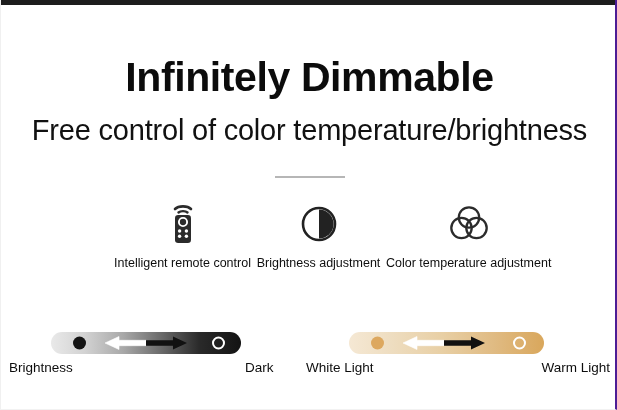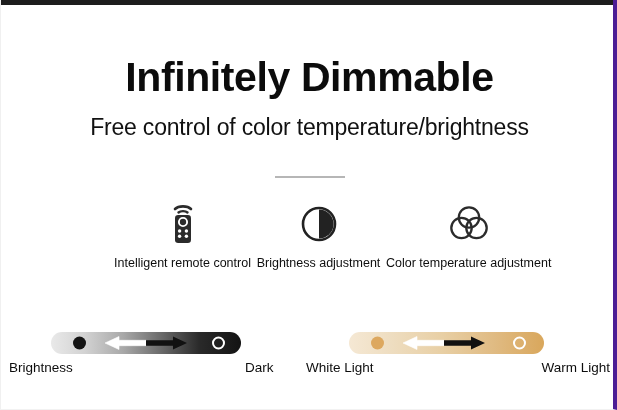--- a/index.html
+++ b/index.html
@@ -7,42 +7,42 @@
     width:617px;height:410px;
     background:#ffffff;
     font-family:"Liberation Sans", sans-serif;
     overflow:hidden;
     position:relative;
   }
   #page{
     position:absolute;left:0;top:0;width:617px;height:410px;
     background:#ffffff;
     border-left:1px solid #f0f0f0;
-    border-right:4px solid #4c1d95;
+    border-right:2px solid #4c1d95;
     border-bottom:1px solid #f2f2f2;
     box-sizing:border-box;
     overflow:hidden;
   }
   .topbar{
     position:absolute;left:0;top:0;width:617px;height:5px;
     background:#1d1d1d;
   }
 
   
   .title{
     position:absolute;left:0;top:56px;width:617px;
     text-align:center;
     font-size:41px;font-weight:bold;color:#0c0c0c;
     letter-spacing:-0.4px;
     line-height:1.05;
   }
   .subtitle{
     position:absolute;left:0;top:114px;width:617px;
     text-align:center;
-    font-size:23px;font-weight:normal;color:#111111;
+    font-size:29px;font-weight:normal;color:#111111;
     letter-spacing:-0.2px;
   }
   .divider{
     position:absolute;left:274px;top:176px;width:70px;height:2px;
     background:#b6b6b6;
   }
 
   
   .features{
     position:absolute;left:0;top:200px;width:617px;height:90px;

